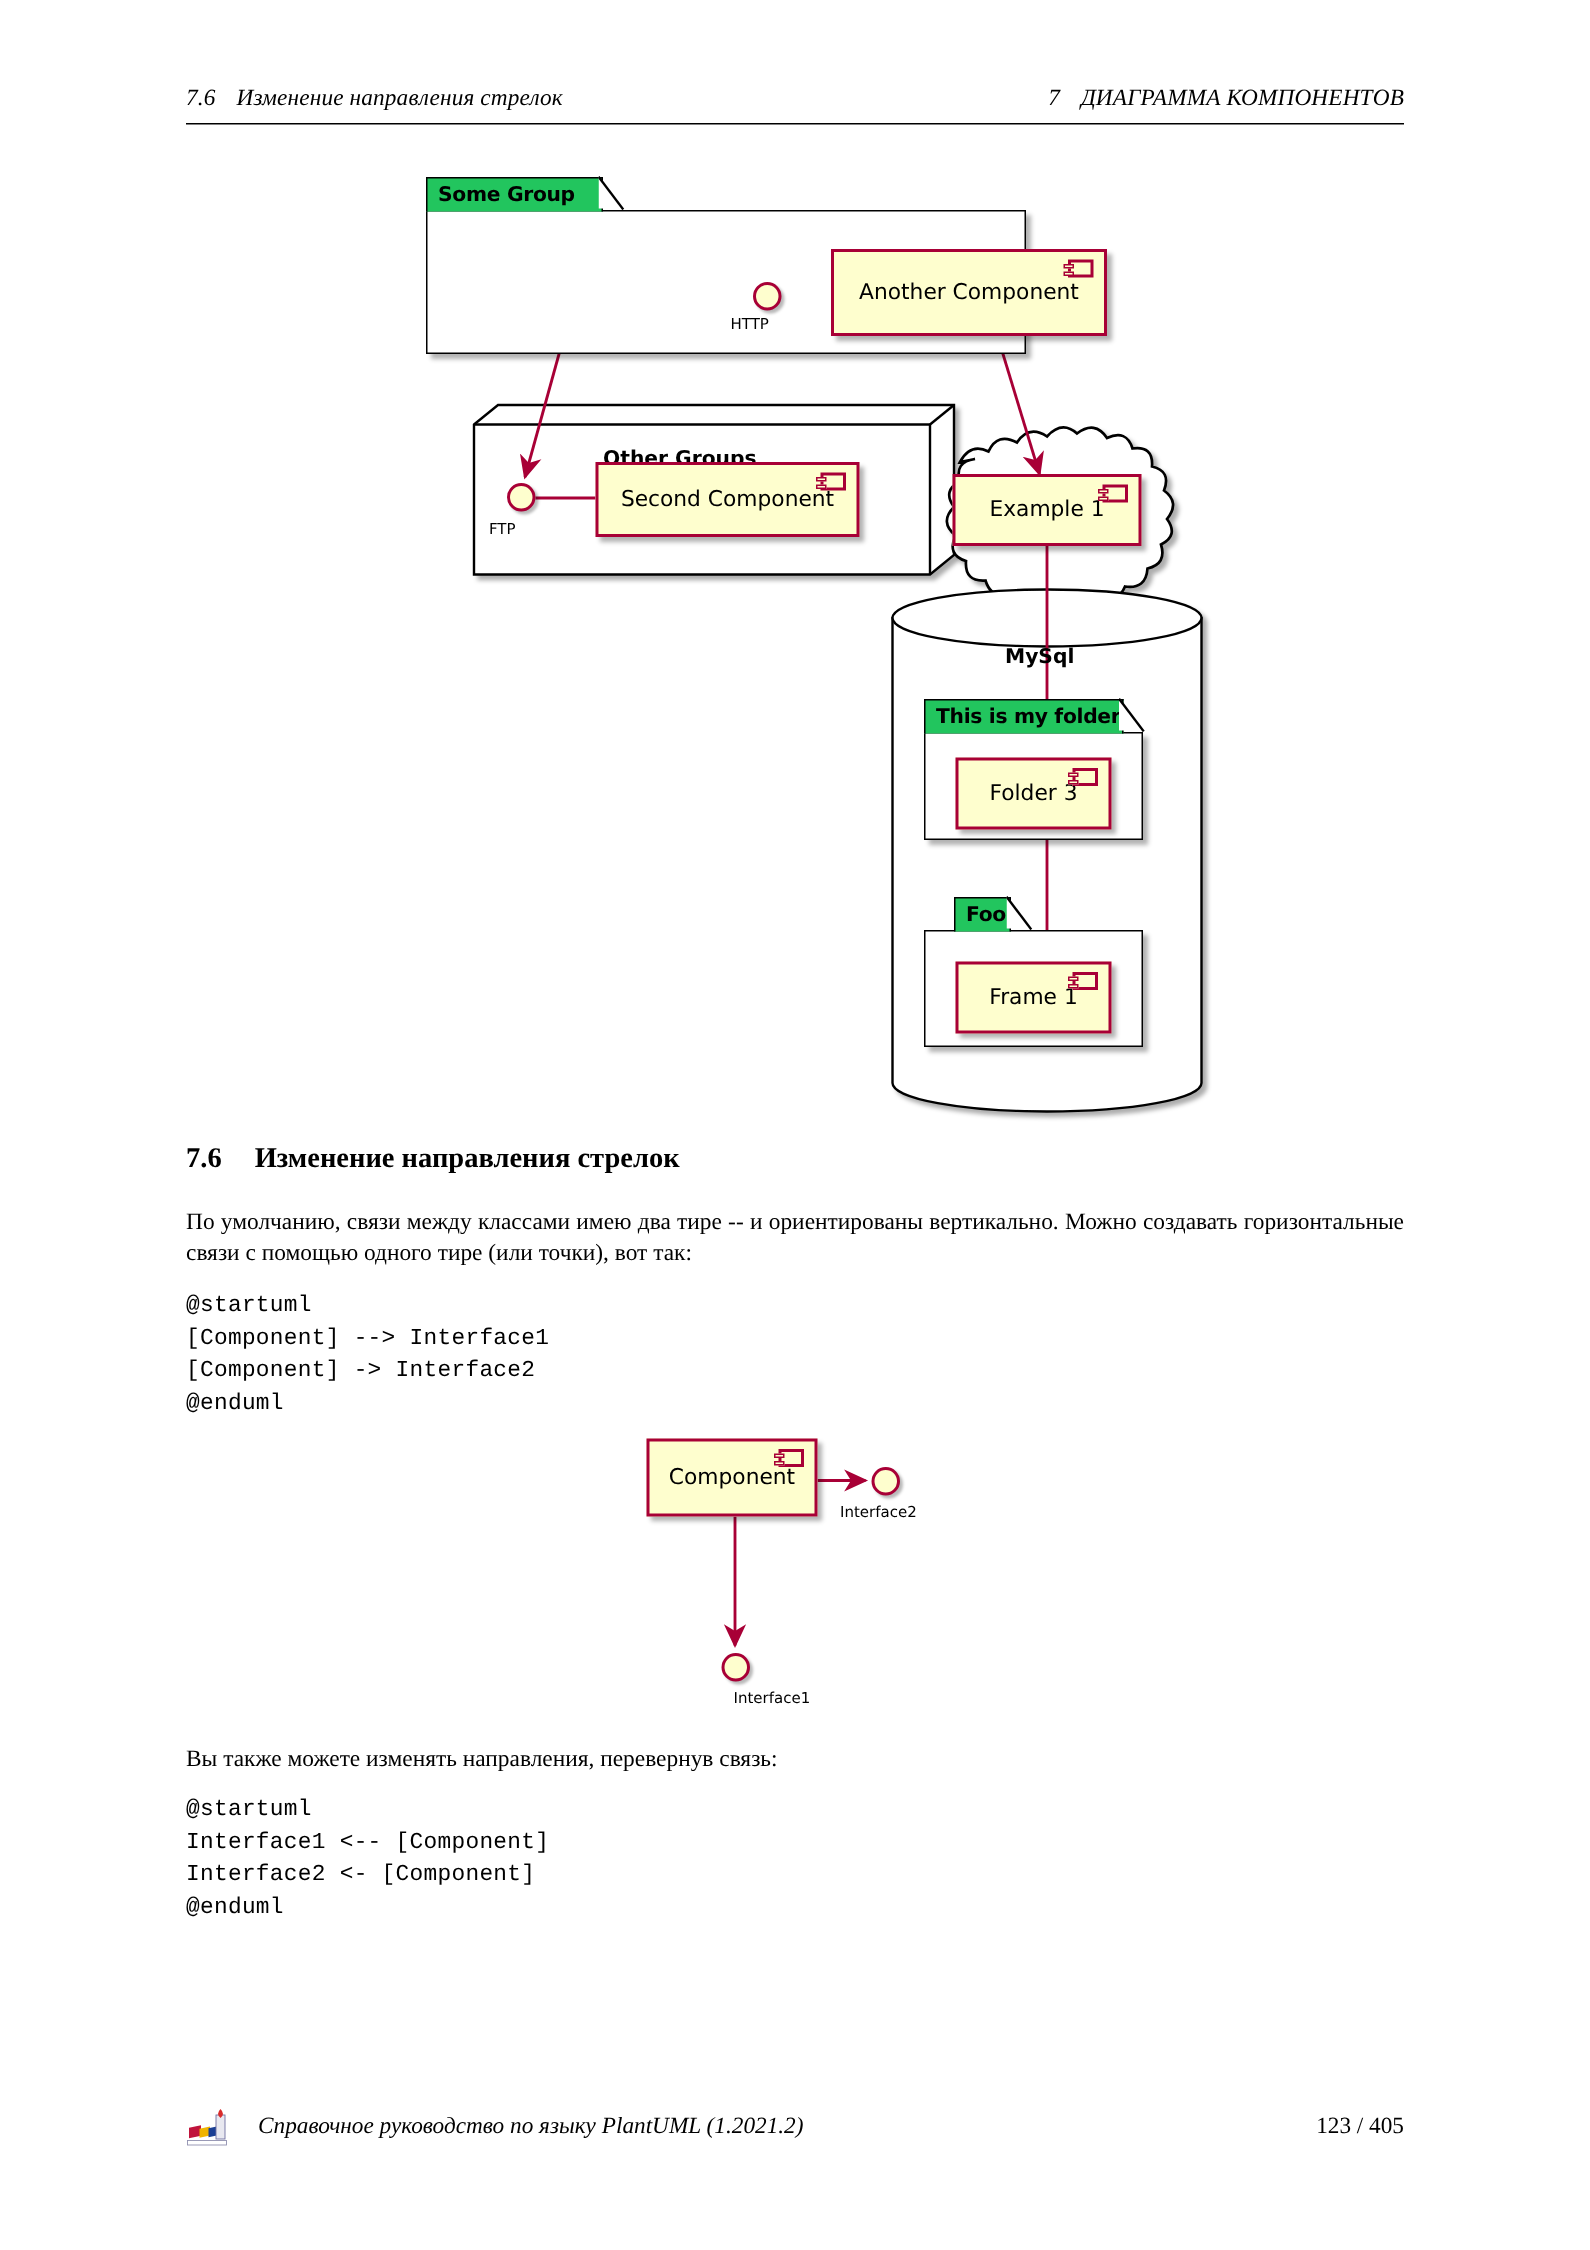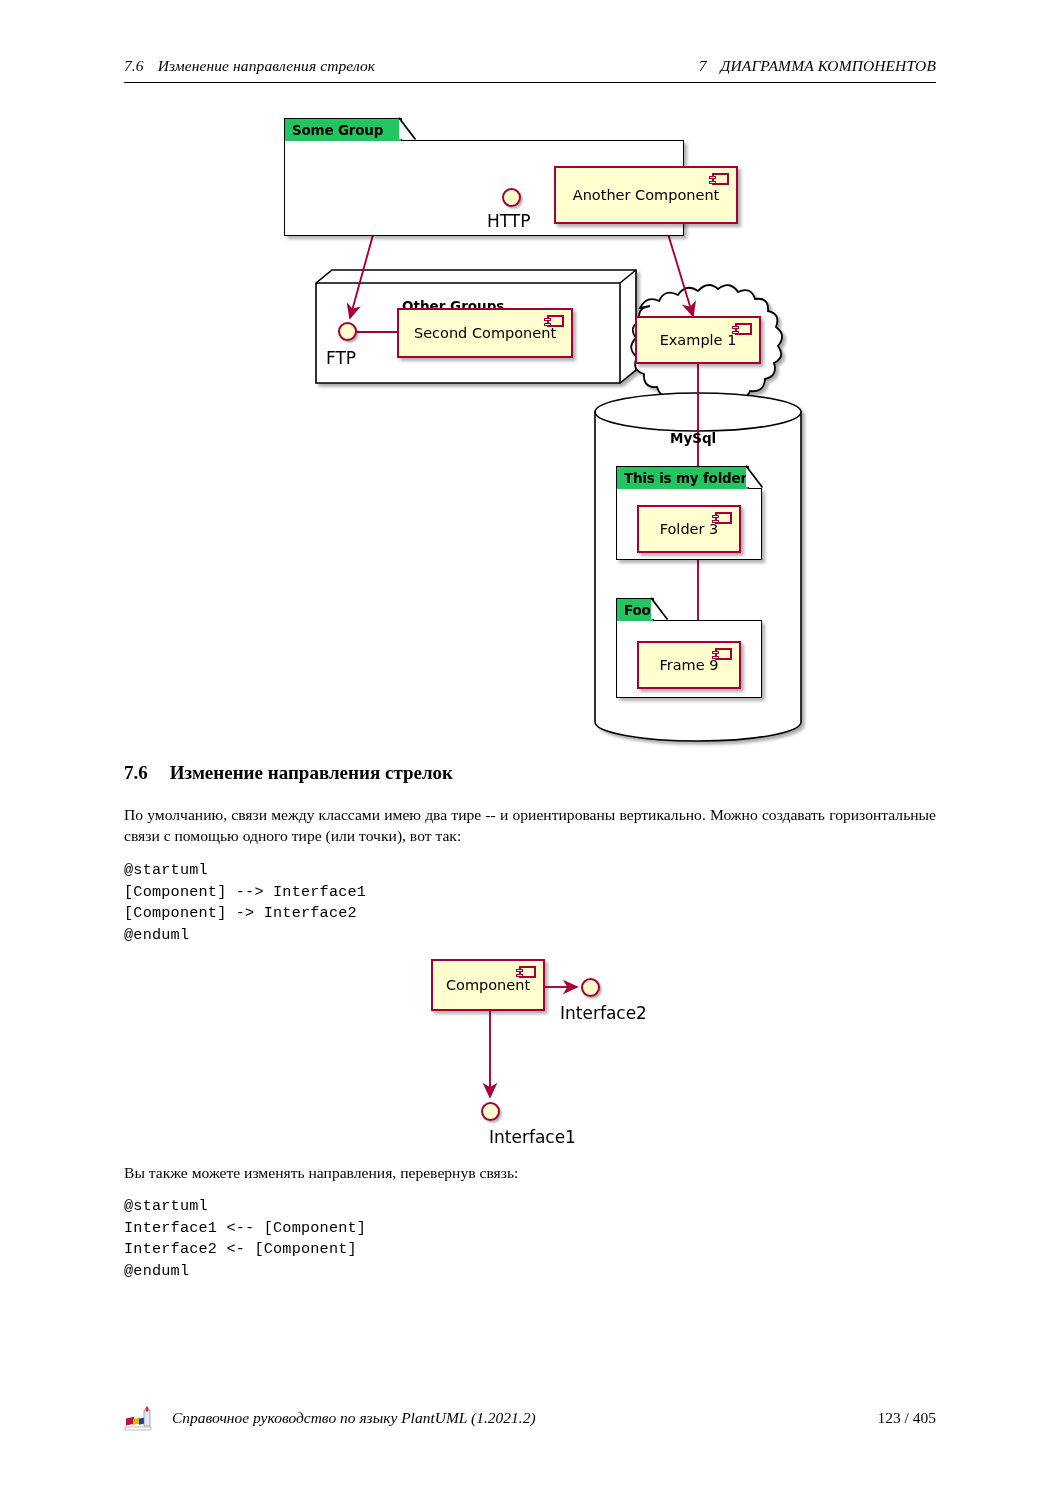--- a/index.html
+++ b/index.html
@@ -171,21 +171,21 @@
     width: 19px; height: 19px;
     border-radius: 50%;
     border: 2.2px solid #A80036;
     background: #FEFECE;
     box-shadow: 2px 2px 2px rgba(0,0,0,.28);
     box-sizing: border-box;
   }
   .ilabel {
     position: absolute;
     font-family: "DejaVu Sans", sans-serif;
-    font-size: 17px;
+    font-size: 10px;
     color: #000;
     white-space: nowrap;
   }
 
   svg.overlay {
     position: absolute;
     left: 0; top: 0;
     overflow: visible;
     pointer-events: none;
   }
@@ -299,31 +299,31 @@
         <path d="M0,0.8 L16.5,22.6" stroke="#000000" stroke-width="1.6" fill="none"></path>
       </svg>
     </div>
 
     <div class="comp" style="left:357px; top:385px; width:104px; height:48px;">
       <span class="cicon"></span>
       <span>Folder 3</span>
     </div>
 
     <div class="pkg dnode" style="left:336px; top:500px; width:146px; height:78px;"></div>
-    <div class="pkg-tab" style="left:336px; top:478px; width:38px; height:23px;">
+    <div class="pkg-tab" style="left:356px; top:478px; width:38px; height:23px;">
       <span>Foo</span>
       <svg width="18" height="23" style="position:absolute; right:-16px; top:-1.6px;">
         <path d="M0,0 L16,22 L0,22 Z" fill="#ffffff" stroke="none"></path>
         <path d="M0,0.8 L16.5,22.6" stroke="#000000" stroke-width="1.6" fill="none"></path>
       </svg>
     </div>
 
     <div class="comp" style="left:357px; top:521px; width:104px; height:48px;">
       <span class="cicon"></span>
-      <span>Frame 9</span>
+      <span>Frame 1</span>
     </div>
 
   </div>
 
   <div class="sec-head">
     <span class="snum">7.6</span><span>Изменение направления стрелок</span>
   </div>
 
   <div class="para" id="para1">По умолчанию, связи между классами имею два тире -- и ориентированы вертикально. Можно создавать горизонтальные связи с помощью одного тире (или точки), вот так:</div>
 

